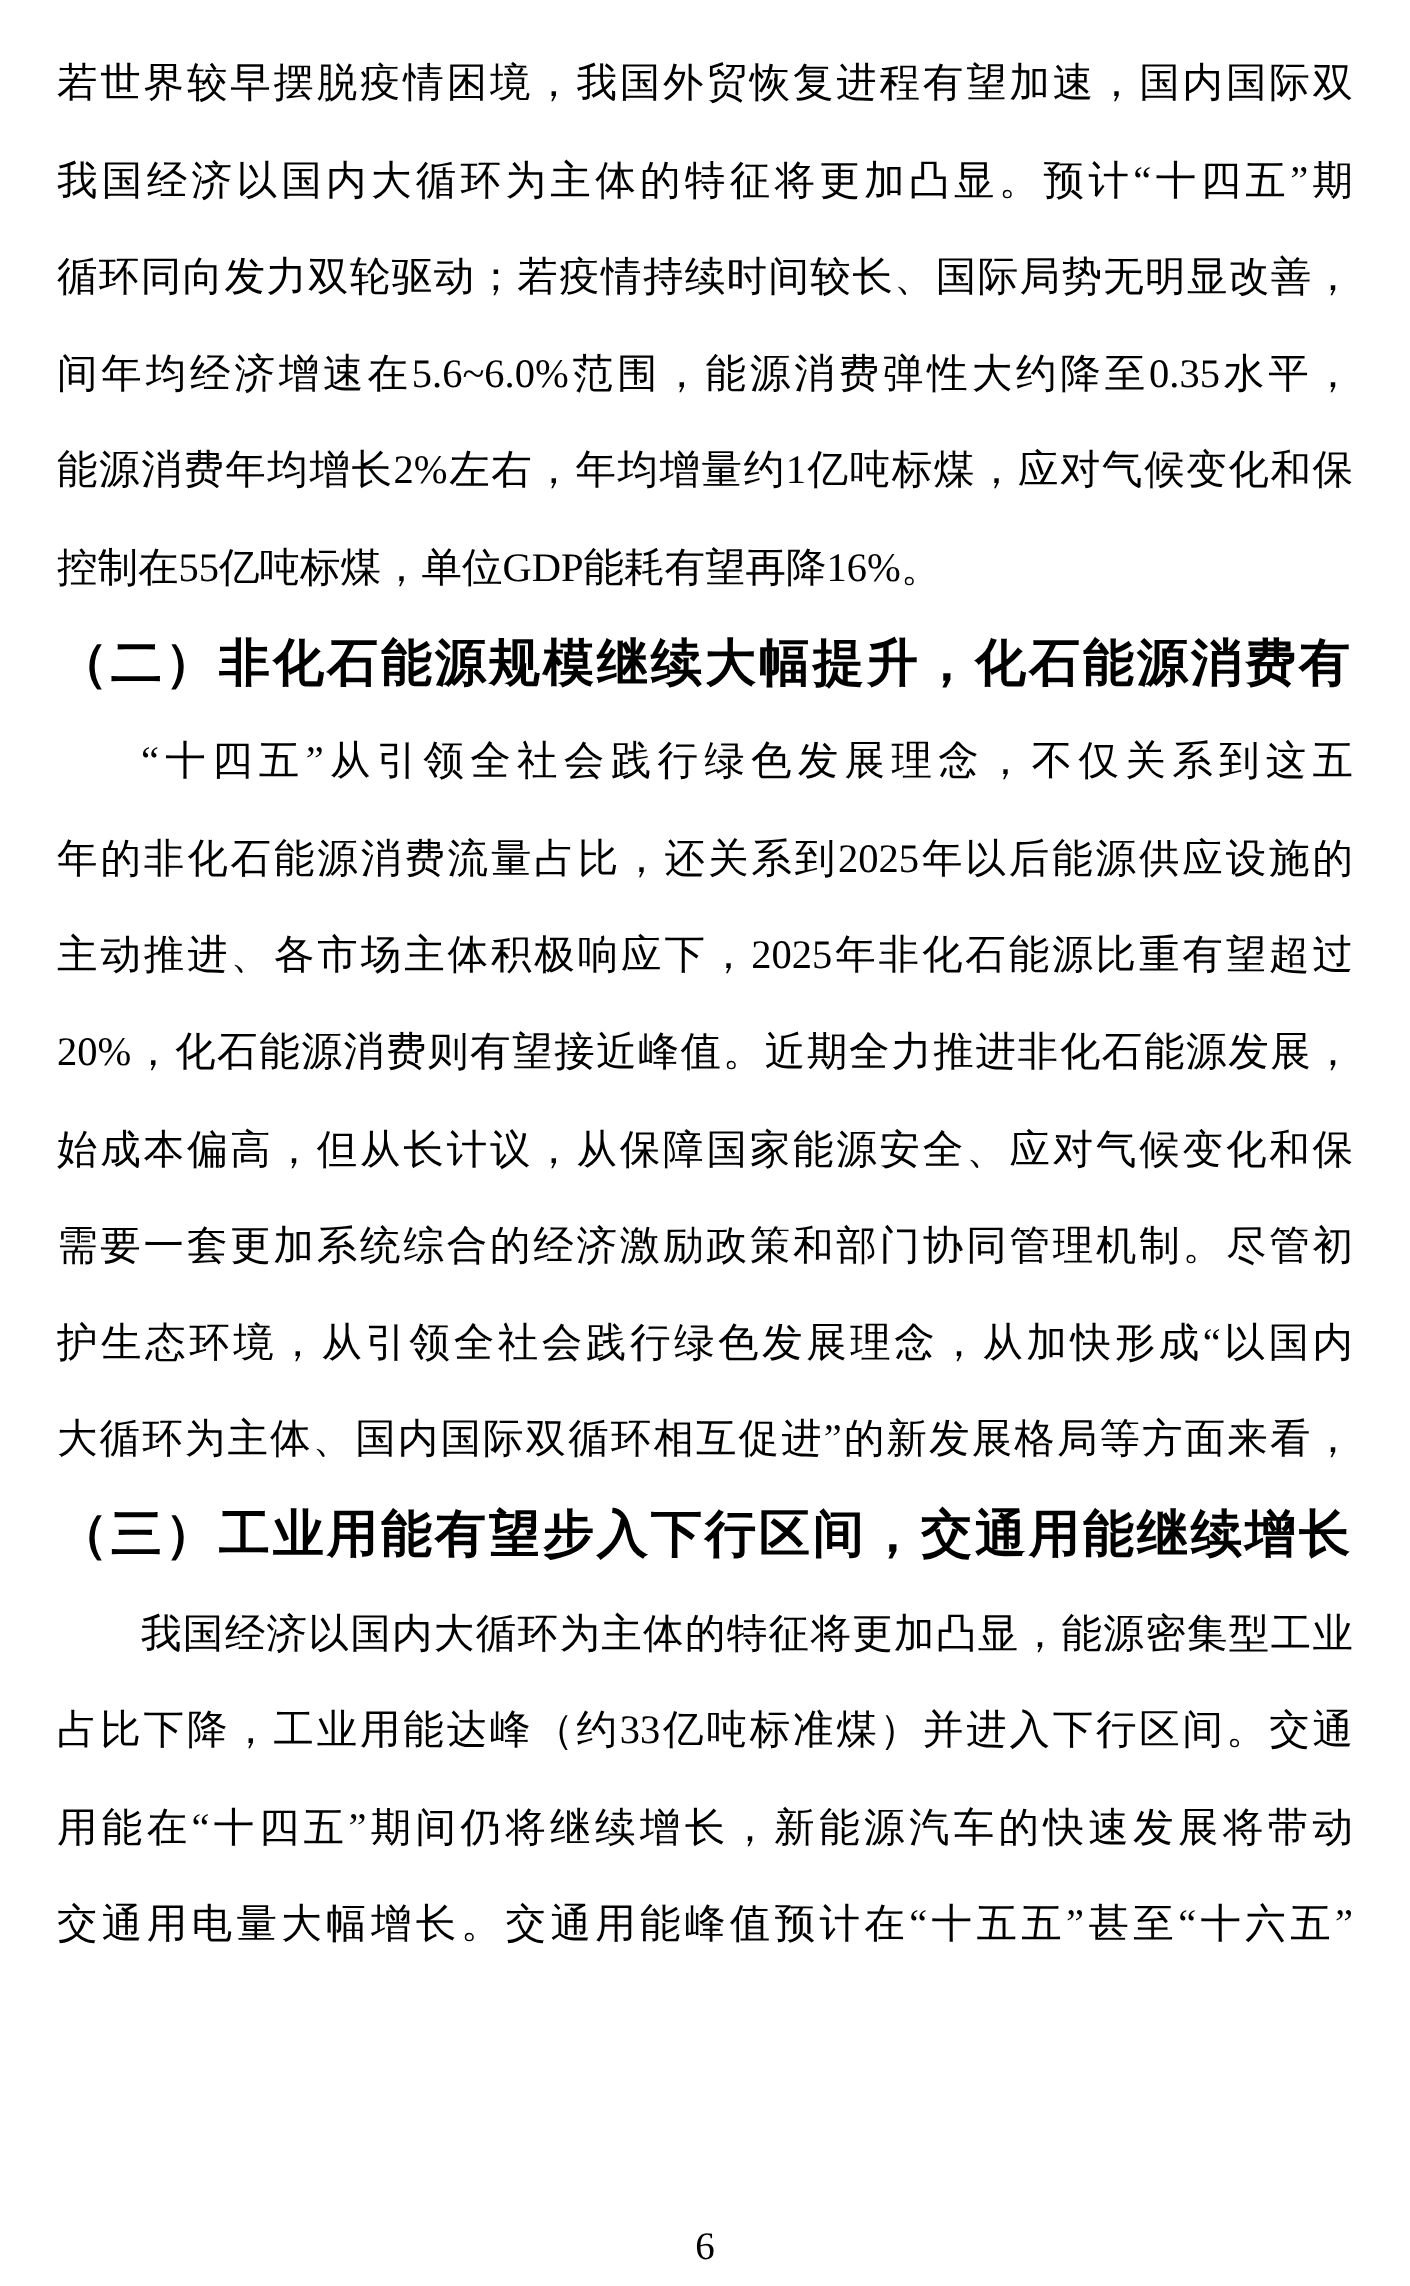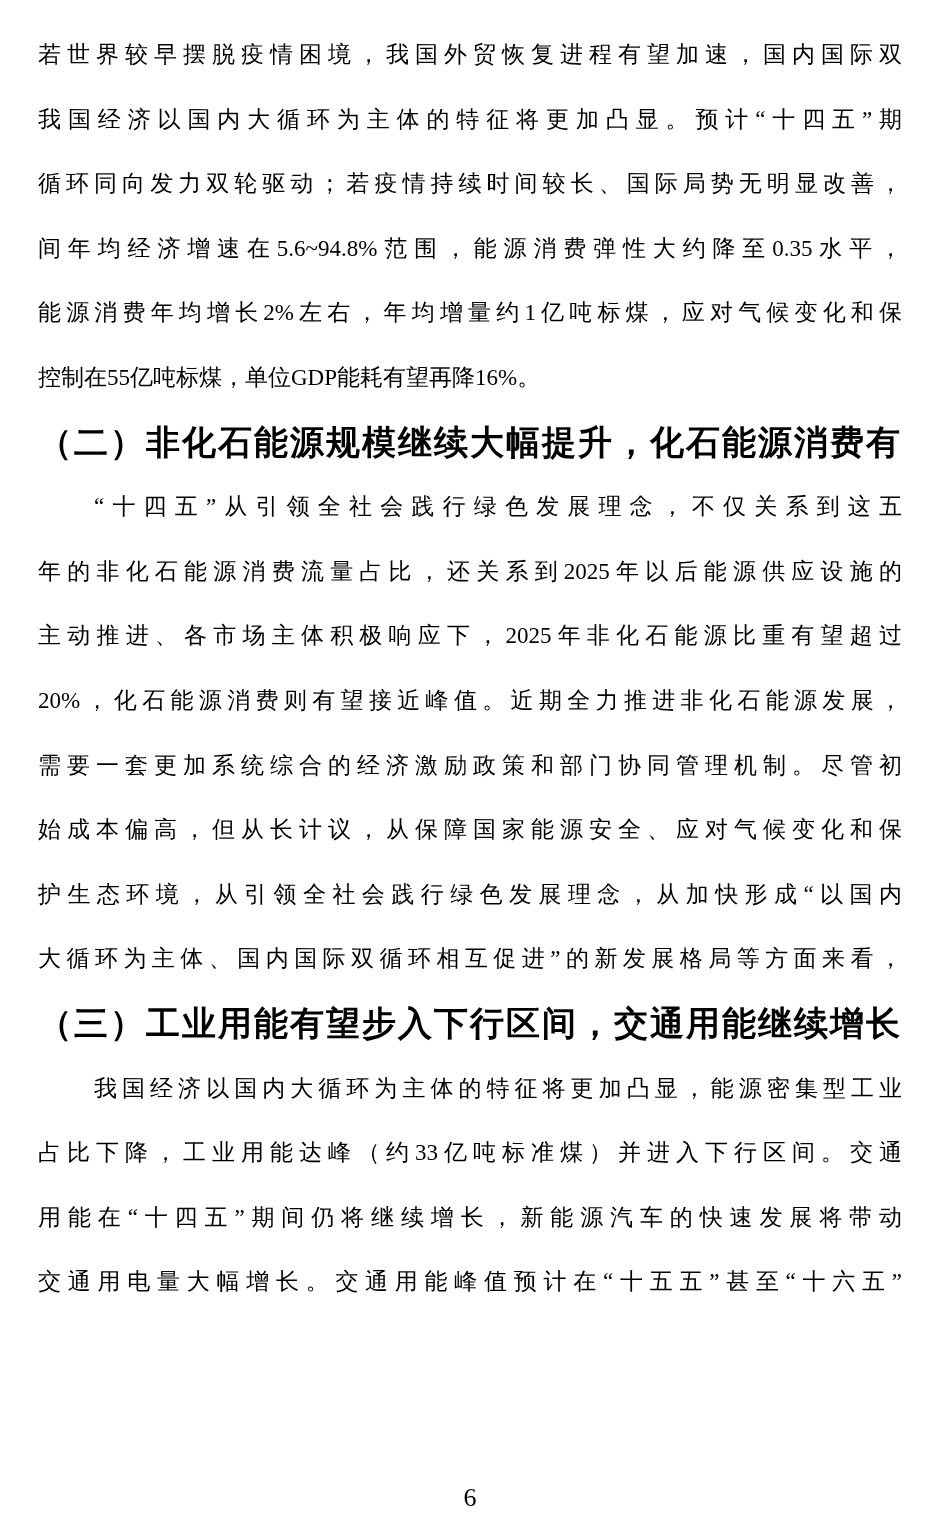--- a/index.html
+++ b/index.html
@@ -18,21 +18,21 @@
   }
   .content {
     position: absolute;
     left: 38px;
     top: 23px;
     width: 864px;
   }
   .ln {
     height: 64.6px;
     line-height: 64.6px;
-    font-size: 23px;
+    font-size: 27px;
     text-align: justify;
     text-align-last: justify;
     overflow: hidden;
     white-space: normal;
   }
   .ln--plain {
     text-align: center;
     text-align-last: left;
   }
   .ln--indent {
@@ -62,34 +62,34 @@
 </head>
 <body>
 
 <div class="page">
   <div class="content">
 
     <div class="para">
       <div class="ln">若世界较早摆脱疫情困境，我国外贸恢复进程有望加速，国内国际双</div>
       <div class="ln">我国经济以国内大循环为主体的特征将更加凸显。预计“十四五”期</div>
       <div class="ln">循环同向发力双轮驱动；若疫情持续时间较长、国际局势无明显改善，</div>
-      <div class="ln">间年均经济增速在5.6~94.8%范围，能源消费弹性大约降至0.35水平，</div>
+      <div class="ln">间年均经济增速在5.6~6.0%范围，能源消费弹性大约降至0.35水平，</div>
       <div class="ln">能源消费年均增长2%左右，年均增量约1亿吨标煤，应对气候变化和保</div>
       <div class="ln ln--plain">控制在55亿吨标煤，单位GDP能耗有望再降16%。</div>
     </div>
 
     <h2 class="heading">（二）非化石能源规模继续大幅提升，化石能源消费有望接近峰值</h2>
 
     <div class="para">
       <div class="ln ln--indent">“十四五”从引领全社会践行绿色发展理念，不仅关系到这五</div>
       <div class="ln">年的非化石能源消费流量占比，还关系到2025年以后能源供应设施的</div>
       <div class="ln">主动推进、各市场主体积极响应下，2025年非化石能源比重有望超过</div>
       <div class="ln">20%，化石能源消费则有望接近峰值。近期全力推进非化石能源发展，</div>
+      <div class="ln">始成本偏高，但从长计议，从保障国家能源安全、应对气候变化和保</div>
       <div class="ln">需要一套更加系统综合的经济激励政策和部门协同管理机制。尽管初</div>
-      <div class="ln">始成本偏高，但从长计议，从保障国家能源安全、应对气候变化和保</div>
       <div class="ln">护生态环境，从引领全社会践行绿色发展理念，从加快形成“以国内</div>
       <div class="ln">大循环为主体、国内国际双循环相互促进”的新发展格局等方面来看，</div>
     </div>
 
     <h2 class="heading">（三）工业用能有望步入下行区间，交通用能继续增长</h2>
 
     <div class="para">
       <div class="ln ln--indent">我国经济以国内大循环为主体的特征将更加凸显，能源密集型工业</div>
       <div class="ln">占比下降，工业用能达峰（约33亿吨标准煤）并进入下行区间。交通</div>
       <div class="ln">用能在“十四五”期间仍将继续增长，新能源汽车的快速发展将带动</div>

